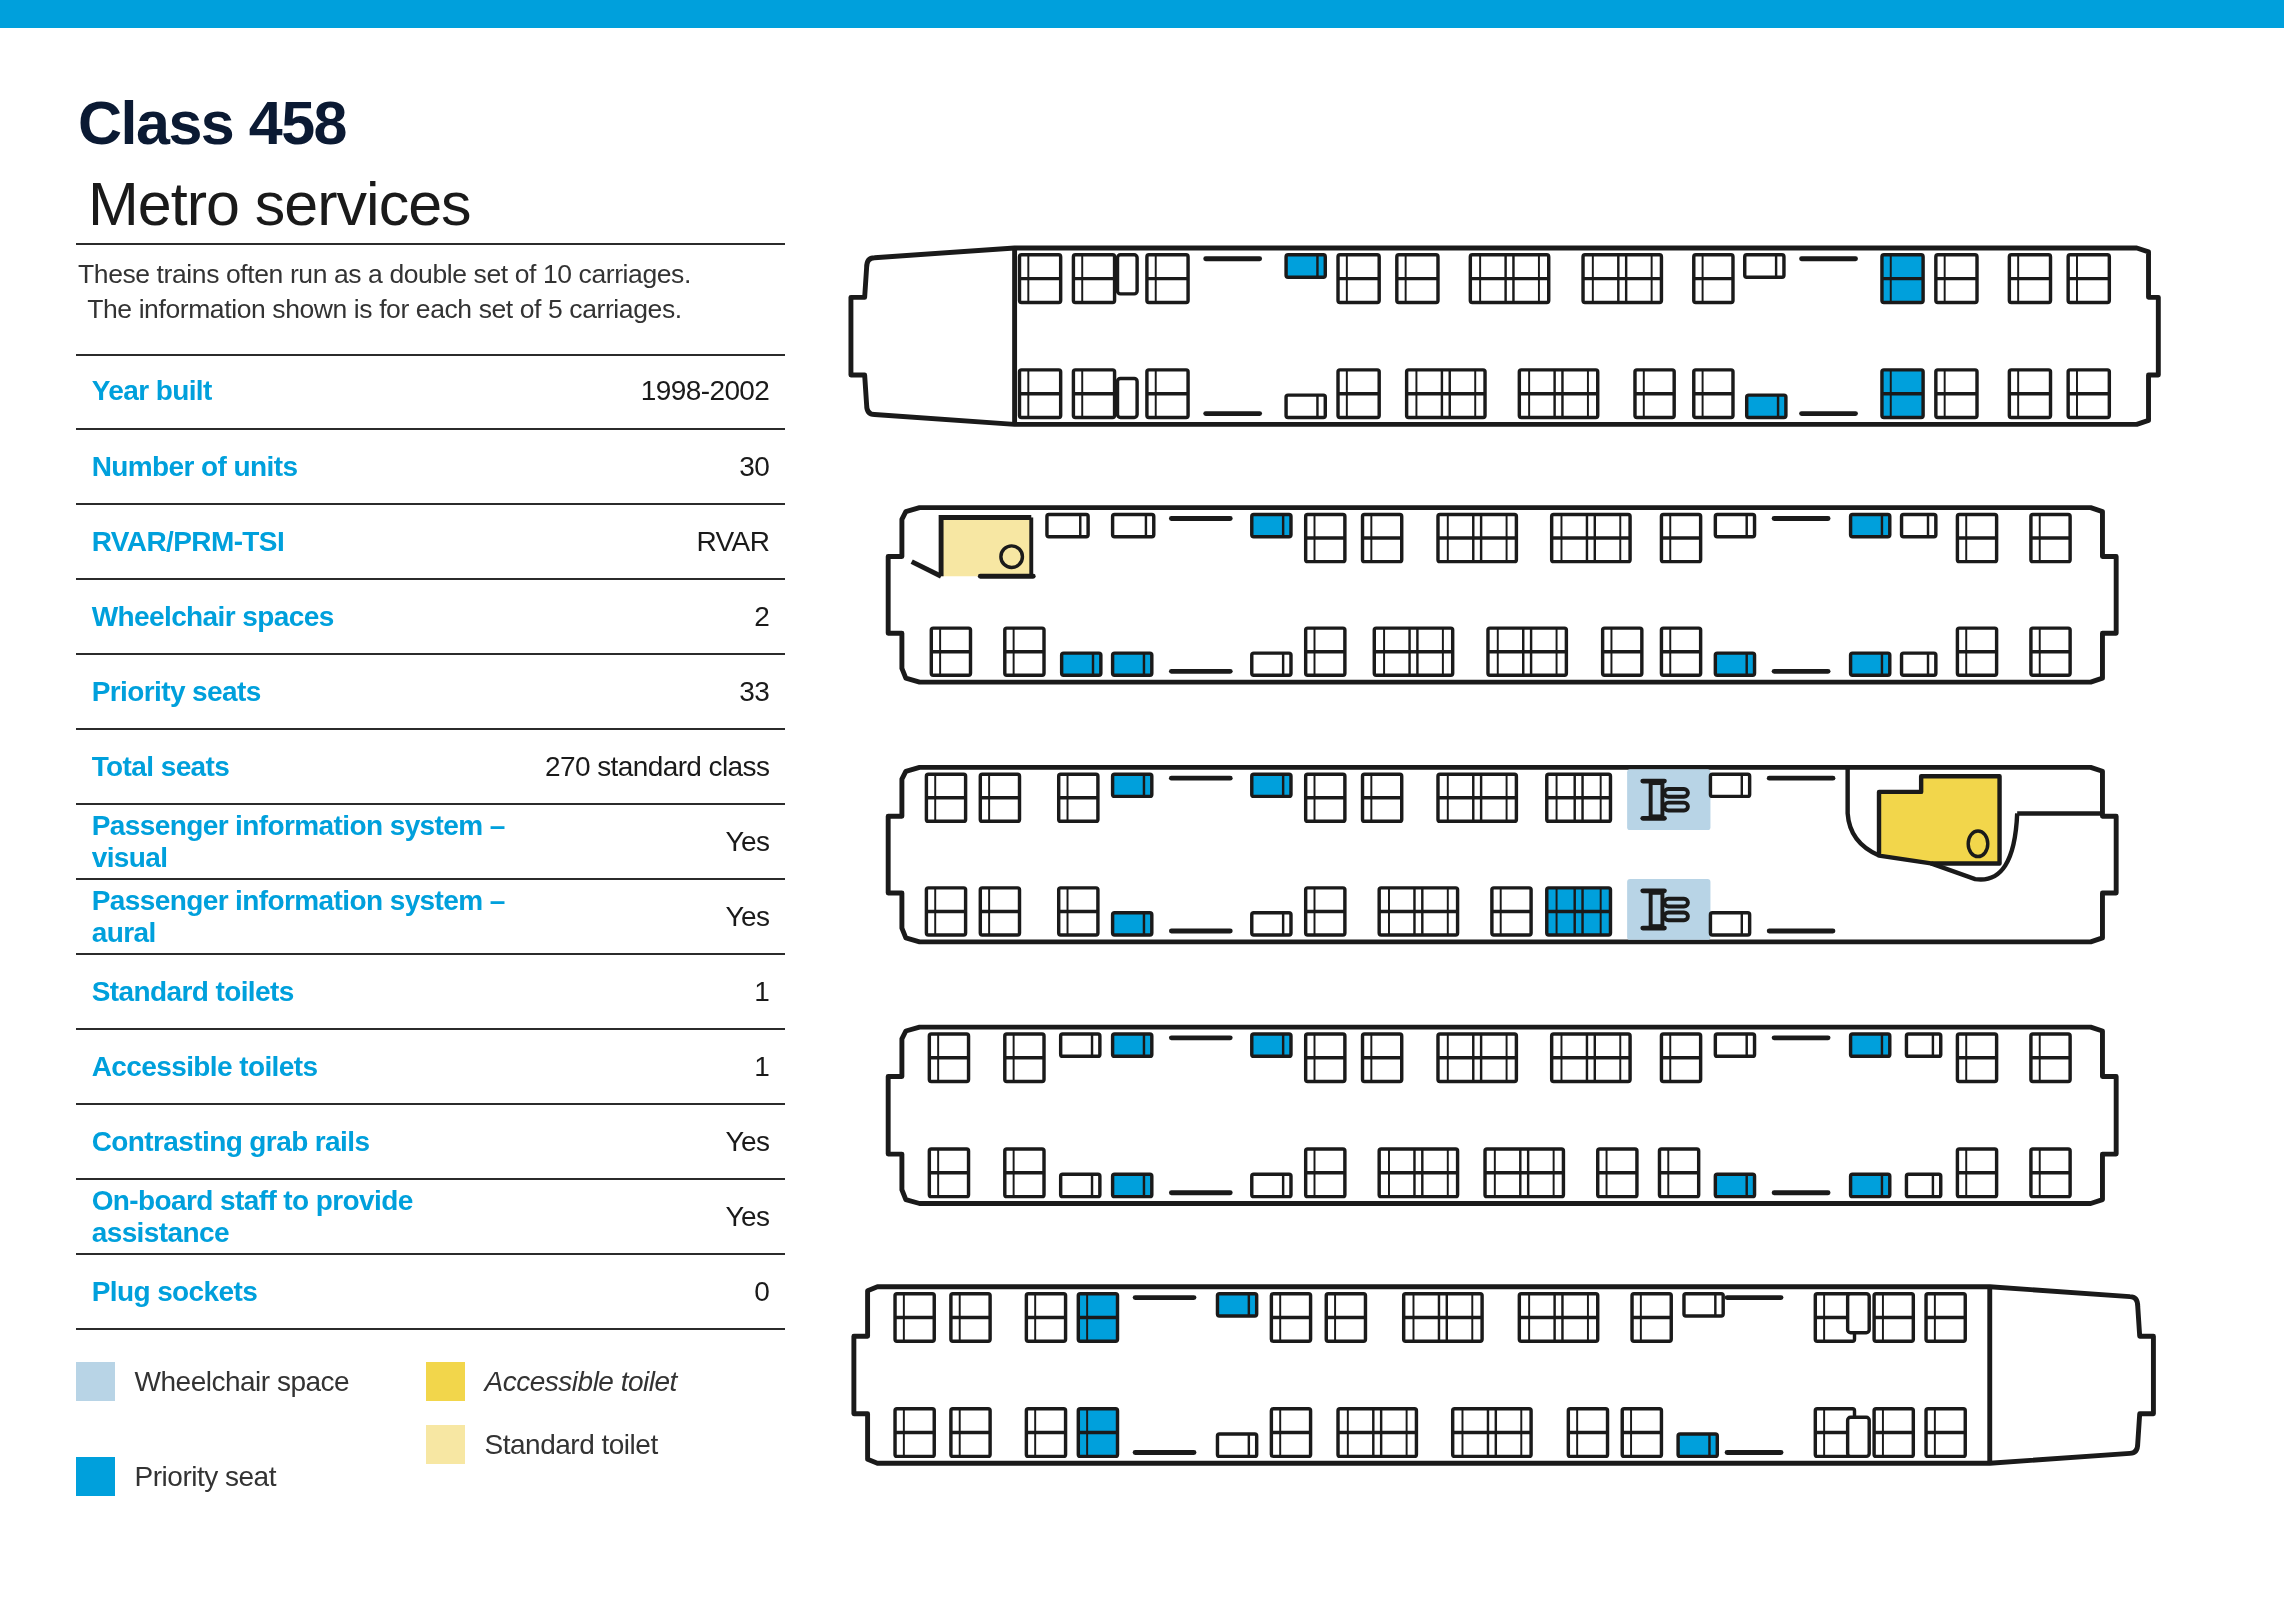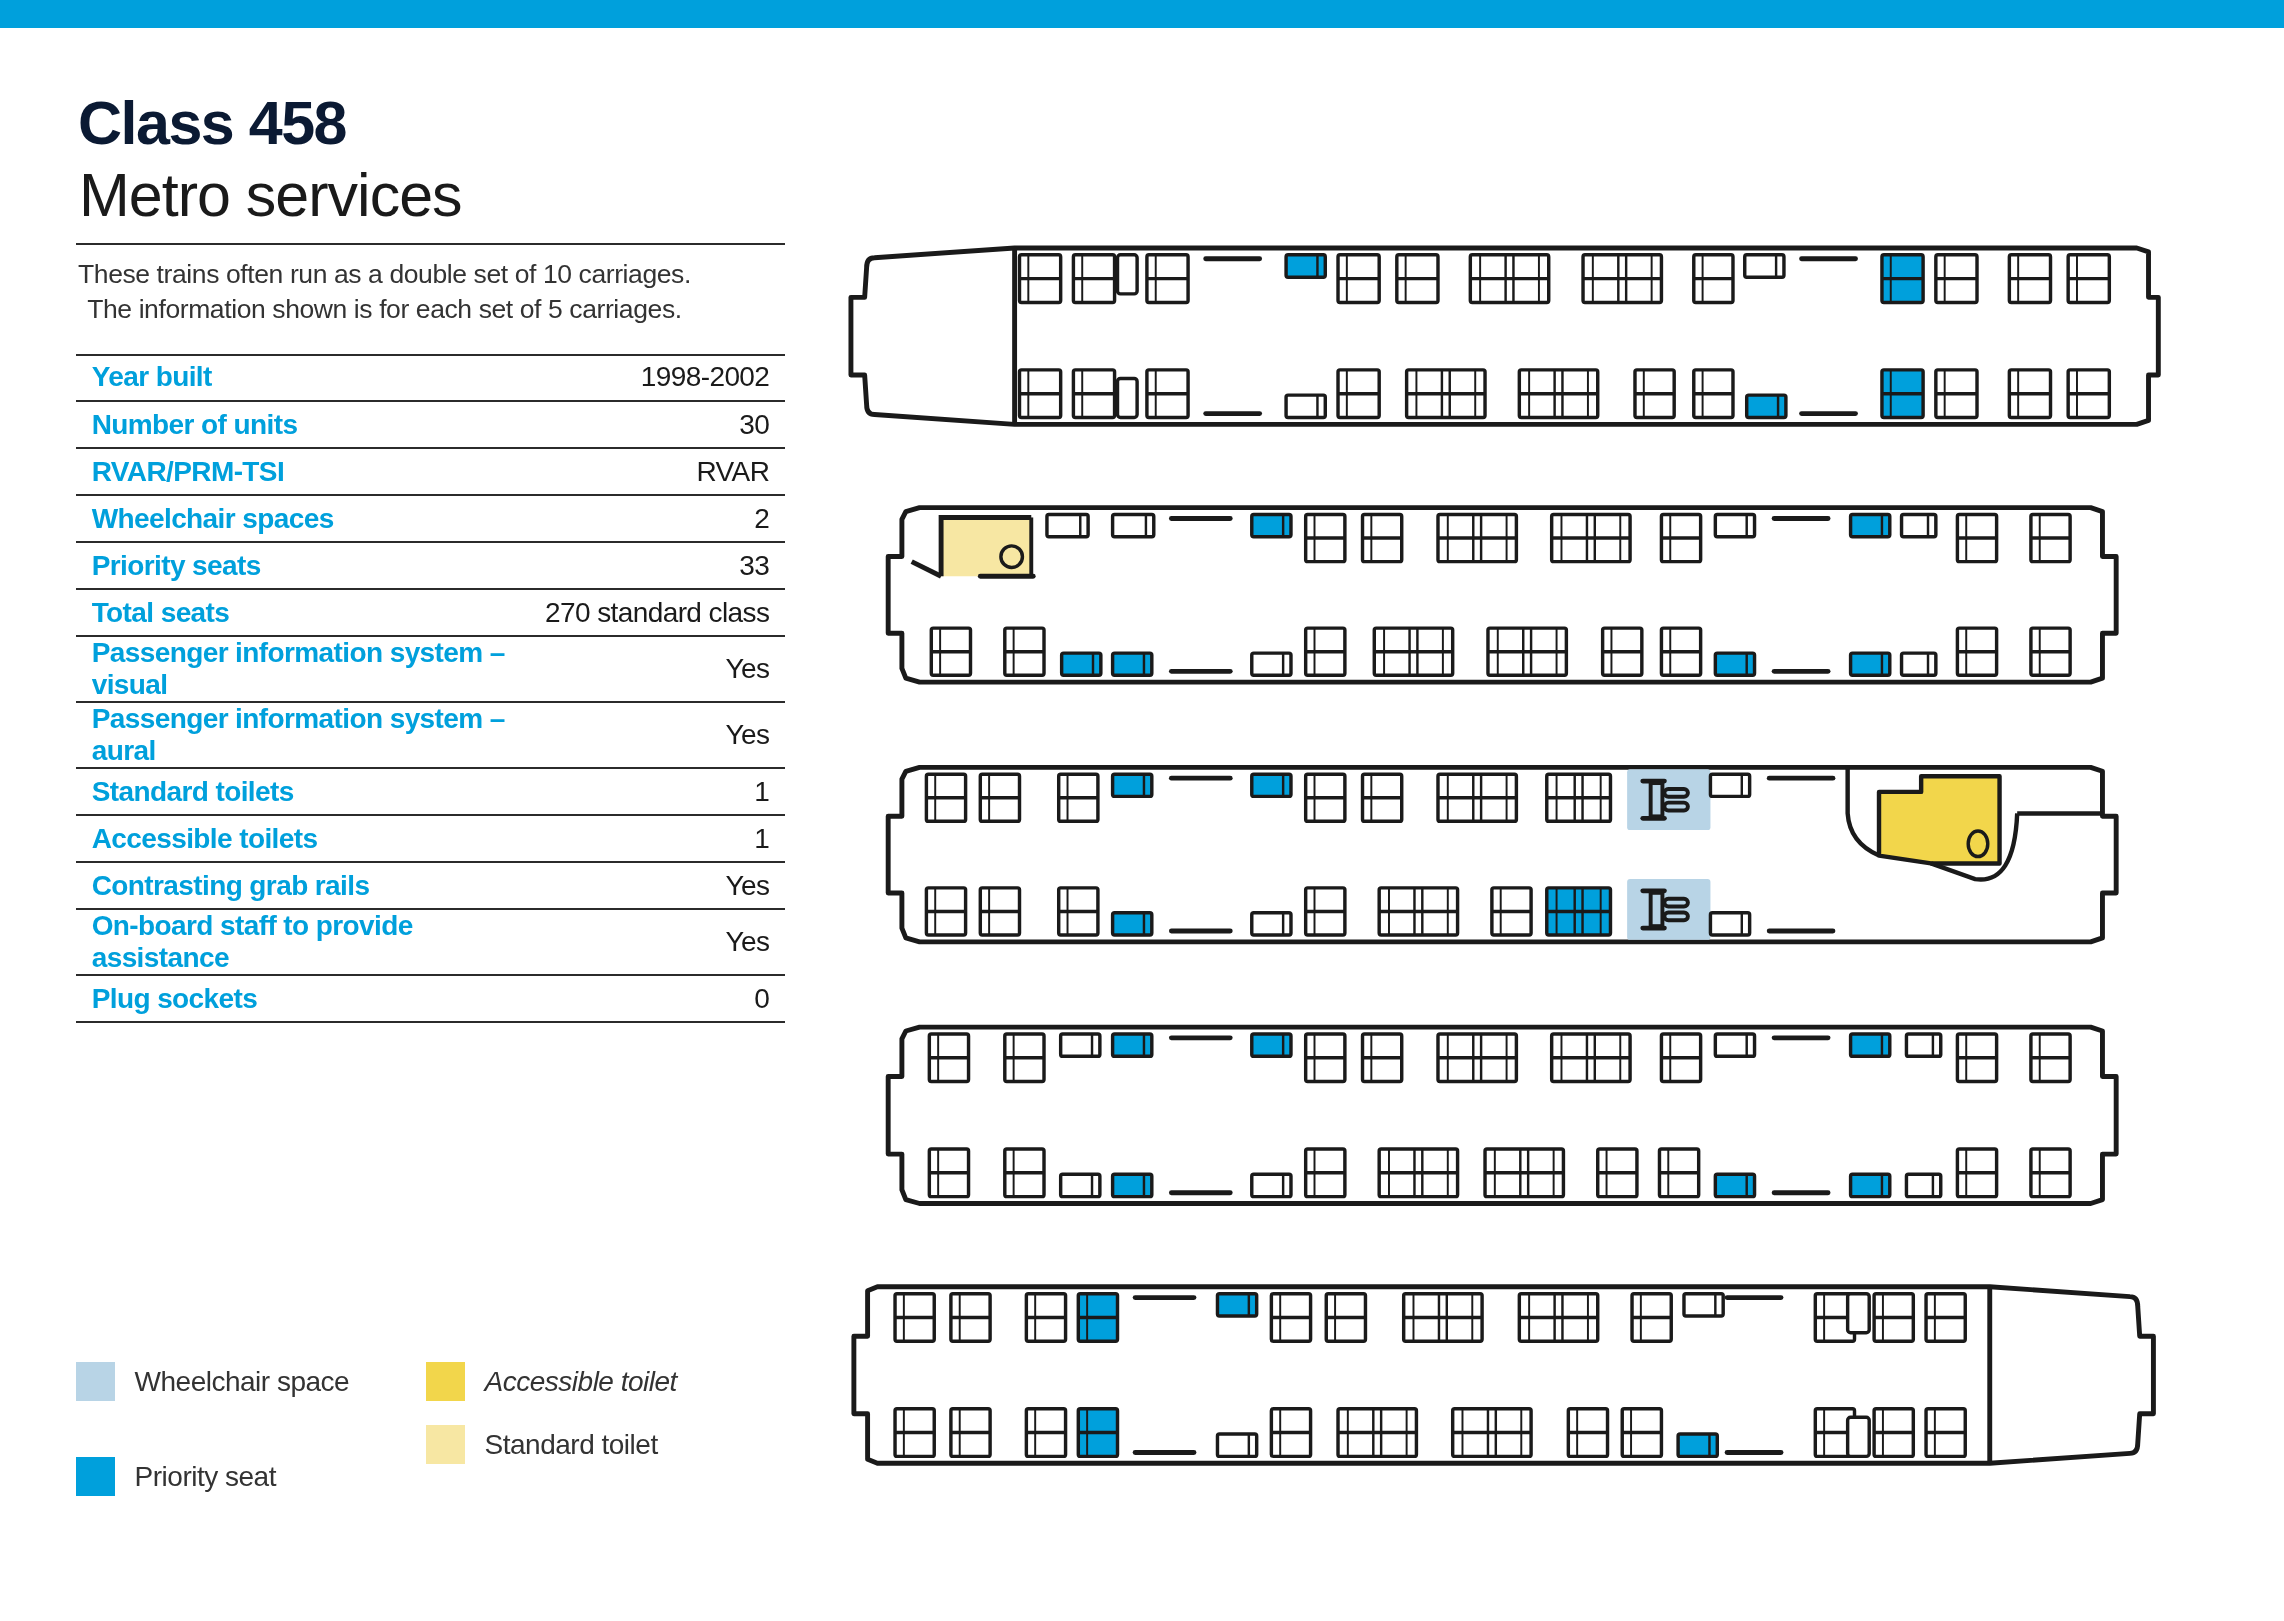--- a/index.html
+++ b/index.html
@@ -1,27 +1,27 @@
 <!DOCTYPE html>
 <html><head>
 <meta charset="utf-8">
 <style>
   html, body { margin: 0; padding: 0; background: #ffffff; }
   body { width: 2285px; height: 1621px; position: relative; overflow: hidden;
          font-family: "Liberation Sans", "DejaVu Sans", sans-serif; color: #1a1a1a; }
   .top-bar { position: absolute; left: 0; top: 0; width: 2285px; height: 28px; background: #00a0dc; }
   .title-block { position: absolute; left: 78px; top: 88px; }
   .title { font-size: 61px; font-weight: 700; color: #0b1a33; letter-spacing: -1.5px; line-height: 71px; margin: 0; }
-  .subtitle { font-size: 61px; font-weight: 400; color: #1a1a1a; letter-spacing: -1px; line-height: 71px; margin: 1px; }
+  .subtitle { font-size: 61px; font-weight: 400; color: #1a1a1a; letter-spacing: -1px; line-height: 71px; margin: 10px; }
   .rule { position: absolute; left: 76px; width: 709px; height: 2px; background: #2b2b2b; }
   .intro { position: absolute; left: 78px; top: 257px; font-size: 26.5px; line-height: 35px; color: #333;
            font-weight: 300; letter-spacing: -0.4px; }
   .intro div { white-space: nowrap; text-align: center; }
   .spec-table { position: absolute; left: 76px; top: 354px; width: 709px; border-collapse: collapse; }
-  .spec-table tr { height: 47px; border-bottom: 2px solid #2b2b2b; }
+  .spec-table tr { height: 75px; border-bottom: 2px solid #2b2b2b; }
   .spec-table td { padding: 0 15.7px; font-size: 28px; letter-spacing: -0.6px; }
   .spec-table td.label { color: #00a0dc; font-weight: 700; }
   .spec-table td.value { text-align: right; color: #1a1a1a; font-weight: 400; white-space: nowrap; }
   .legend { position: absolute; left: 76px; top: 1362px; width: 686px; height: 127px; }
   .legend-item { position: absolute; display: flex; align-items: center; }
   .legend-swatch { width: 39px; height: 39px; display: inline-block; }
   .legend-label { margin-left: 19.6px; font-size: 28px; color: #333; font-weight: 300; letter-spacing: -0.5px; }
   svg.diagram { position: absolute; left: 0; top: 0; }
 </style>
 </head>

